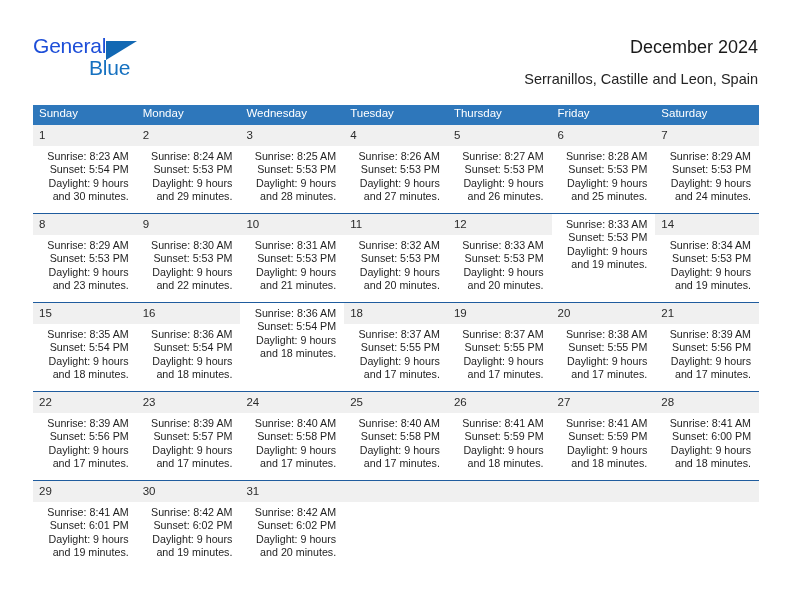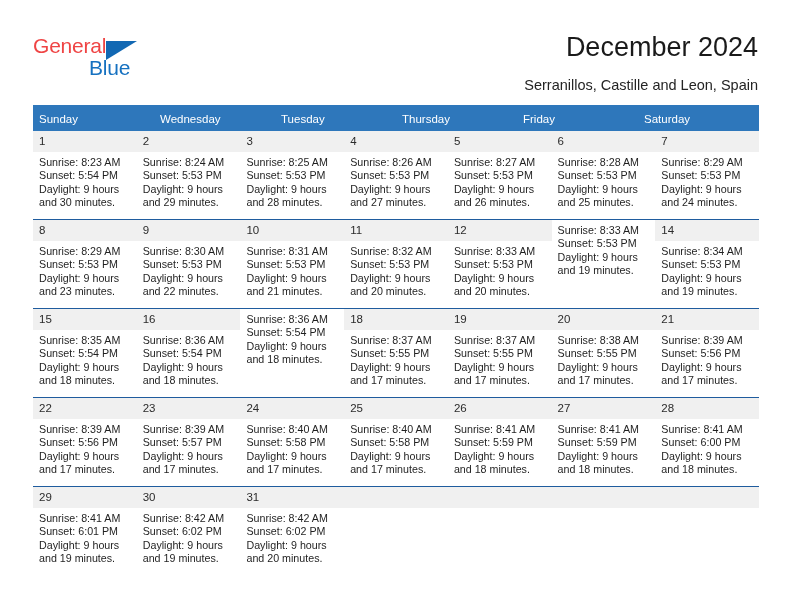--- a/index.html
+++ b/index.html
@@ -37,21 +37,21 @@
     top: 34px;
     width: 220px;
     height: 48px;
   }
   .brand-general {
     position: absolute;
     left: 0;
     top: 0;
     font-size: 21px;
     letter-spacing: -0.2px;
-    color: #ef4444;
+    color: #1d4ed8;
     font-family: "Liberation Sans", sans-serif;
   }
   .brand-blue {
     position: absolute;
     left: 56px;
     top: 22px;
     font-size: 21px;
     letter-spacing: -0.2px;
     color: #1671c0;
     font-family: "Liberation Sans", sans-serif;
@@ -67,28 +67,28 @@
   }
 
   .title-block {
     position: absolute;
     right: 34px;
     top: 30px;
     text-align: right;
     width: 520px;
   }
   .cal-title {
-    font-size: 27px;
+    font-size: 18px;
     font-weight: normal;
     color: #1a1a1a;
     line-height: 34px;
     letter-spacing: 0px;
   }
   .cal-subtitle {
-    margin-top: 12px;
+    margin-top: 6px;
     font-size: 14.5px;
     color: #242424;
     line-height: 18px;
   }
 
   
   .calendar {
     position: absolute;
     left: 33px;
     top: 105px;
@@ -99,21 +99,21 @@
     display: flex;
     width: 726px;
     background: #2e77bb;
   }
   .weekday {
     flex: 1 1 0;
     min-width: 0;
     color: #ffffff;
     font-size: 11.5px;
     line-height: 13px;
-    padding: 8px 0 5px 6px;
+    padding: 2px 0 5px 6px;
     box-sizing: border-box;
   }
 
   .week-row {
     display: flex;
     width: 726px;
     border-top: 1.4px solid #1f5c9e;
     box-sizing: border-box;
   }
   .week-row.first {
@@ -137,20 +137,21 @@
     padding: 4px 0 4px 6px;
     height: 21px;
     box-sizing: border-box;
   }
 
   .day-body {
     padding: 4px 8px 0 6px;
     font-size: 10.7px;
     line-height: 13.4px;
     color: #1f1f1f;
+    text-align: right;
   }
   .day-body div {
     white-space: nowrap;
   }
   .day-body .wrap {
     white-space: normal;
   }
 </style>
 </head>
 <body>
@@ -169,20 +170,21 @@
       <div class="cal-title">December 2024</div>
       <div class="cal-subtitle">Serranillos, Castille and Leon, Spain</div>
     </div>
 
   </div>
 
   <div class="calendar">
 
     <div class="weekday-row">
       <div class="weekday">Sunday</div>
+      <div class="weekday">Monday</div>
       <div class="weekday">Wednesday</div>
       <div class="weekday">Tuesday</div>
       <div class="weekday">Thursday</div>
       <div class="weekday">Friday</div>
       <div class="weekday">Saturday</div>
     </div>
 
     <div class="week-row first">
       <div class="day-cell">
           <div class="day-number">1</div>

